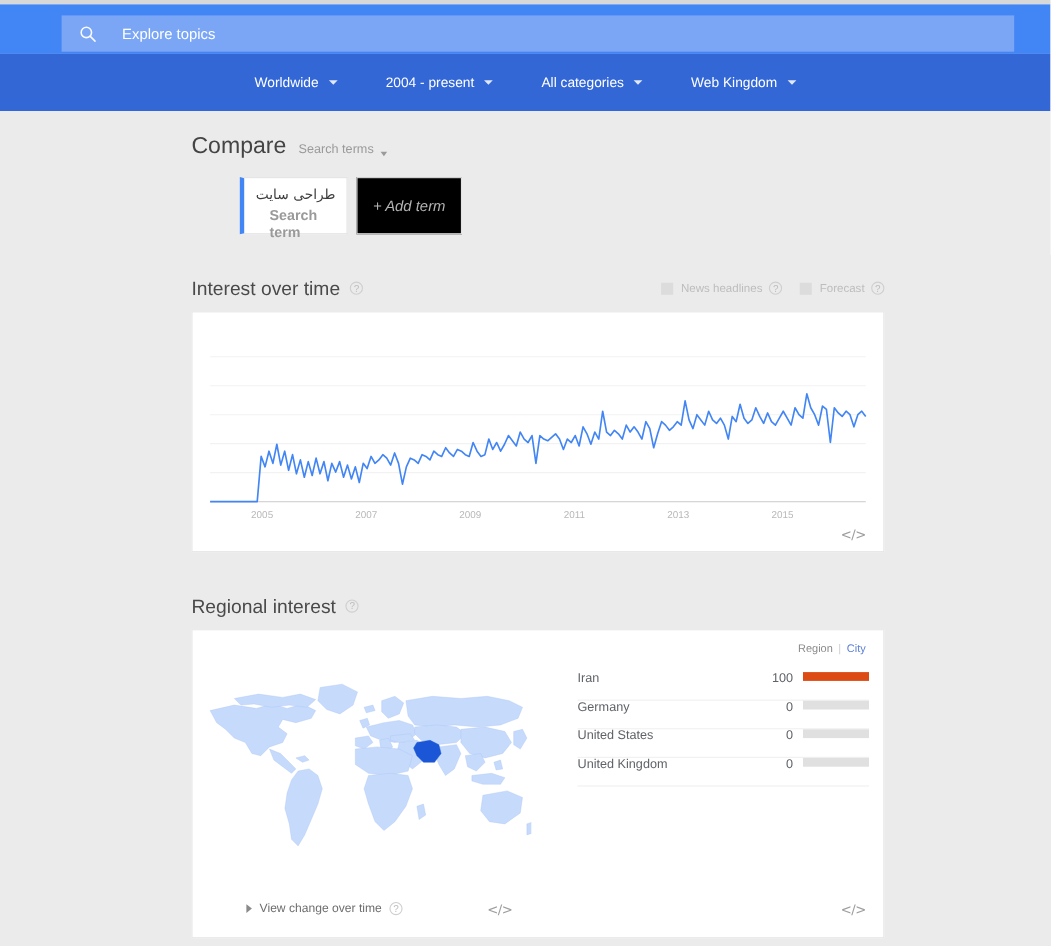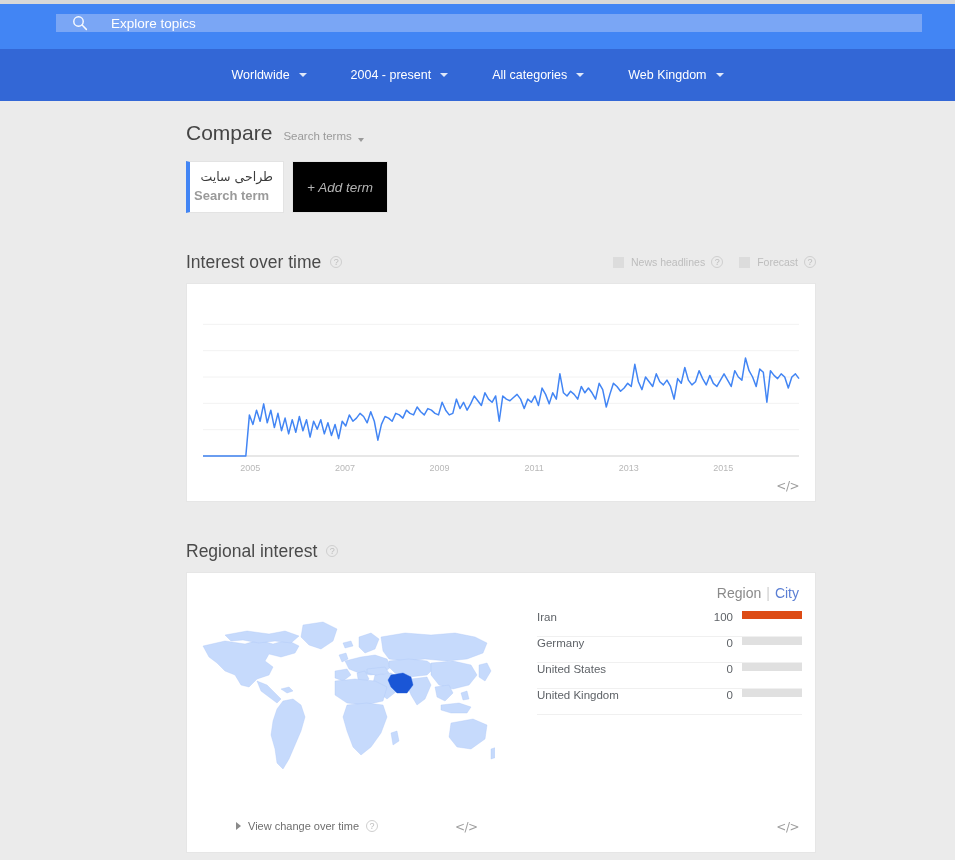--- a/index.html
+++ b/index.html
@@ -16,21 +16,21 @@
     position: absolute; left: 0; top: 0; width: 955px; height: 4px;
     background: #d8d8d8;
   }
 
   
   .search-header {
     position: absolute; left: 0; top: 4px; width: 955px; height: 45px;
     background: #4285f4;
   }
   .search-box {
-    position: absolute; left: 56px; top: 10px; width: 866px; height: 18px;
+    position: absolute; left: 56px; top: 10px; width: 866px; height: 33px;
     background: #7aa6f5; display: flex; align-items: center;
   }
   .search-icon {
     width: 18px; height: 18px; margin-left: 15px; margin-right: 22px;
     flex: 0 0 auto; opacity: .95;
   }
   .search-icon svg { display: block; }
   .search-input {
     flex: 1 1 auto; background: transparent; border: none; outline: none;
     color: #ffffff; font-size: 13.5px;
@@ -53,21 +53,21 @@
     width: 0; height: 0;
     border-left: 4px solid transparent; border-right: 4px solid transparent;
     border-top: 4px solid rgba(255,255,255,.85);
   }
 
   
   .content {
     position: absolute; left: 0; top: 101px; width: 955px; height: 759px;
     background: #ebebeb;
   }
-  .inner { position: absolute; left: 186px; top: 0; width: 630px; }
+  .inner { position: absolute; left: 174px; top: 0; width: 630px; }
 
   
   .compare-row {
     display: flex; align-items: baseline;
     padding-top: 20px;
   }
   .compare-title { font-size: 21px; color: #444; font-weight: 400; }
   .compare-kind {
     font-size: 11.5px; color: #9a9a9a; margin-left: 11px;
     display: inline-flex; align-items: flex-end; cursor: pointer;
@@ -77,21 +77,21 @@
     width: 0; height: 0;
     border-left: 3.5px solid transparent; border-right: 3.5px solid transparent;
     border-top: 4px solid #9a9a9a;
   }
 
   .term-row { display: flex; margin-top: 16px; }
   .term-card {
     position: relative; width: 98px; height: 52px;
     background: #ffffff; border: 1px solid #e3e3e3;
     border-left: 4px solid #4285f4;
-    padding: 8px 10px 0 4px; cursor: pointer;
+    padding: 8px 10px 0 23px; cursor: pointer; margin-left: 44px;
   }
   .term-text {
     font-size: 12.5px; color: #3c3c3c; direction: rtl; text-align: right;
     font-family: "DejaVu Sans", sans-serif;
     line-height: 14px; white-space: nowrap;
   }
   .term-sub { font-size: 13px; color: #9a9a9a; margin-top: 4px; font-weight: bold; }
   .add-term {
     width: 96px; height: 52px; margin-left: 8px;
     background: #000000; border: 1px solid #e3e3e3;
@@ -137,21 +137,21 @@
   .chart-embed { position: absolute; right: 16px; bottom: 8px; }
 
   
   .chart-wrap { position: absolute; left: 0; top: 0; width: 628px; height: 219px; }
   .chart-wrap svg { display: block; }
   .xlabel { font-size: 9px; fill: #b8b8b8; font-family: "Liberation Sans", sans-serif; }
 
   
   .region-toggle {
     position: absolute; right: 16px; top: 12px;
-    font-size: 14px; color: #8a8a8a; display: flex; align-items: center;
+    font-size: 10px; color: #8a8a8a; display: flex; align-items: center;
   }
   .region-toggle .rt { cursor: pointer; }
   .region-toggle .sep { margin: 0 5px; color: #cfcfcf; }
   .region-toggle .city { color: #5b7fd4; cursor: pointer; }
 
   .map-area { position: absolute; left: 8px; top: 40px; width: 300px; height: 180px; }
   .map-area svg { display: block; width: 300px; height: 180px; }
 
   .rank-list { position: absolute; left: 350px; top: 38px; width: 265px; }
   .rank-row {

